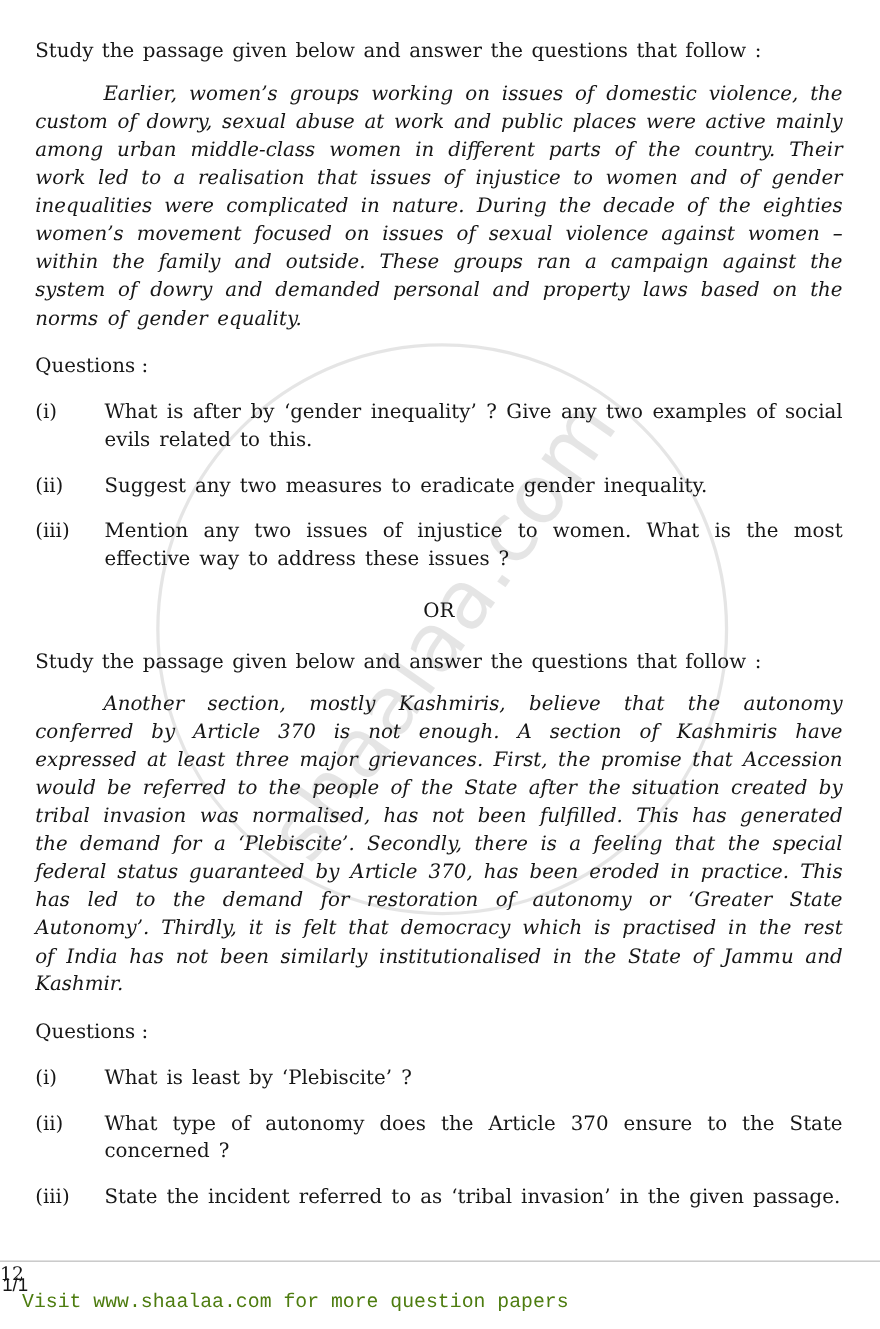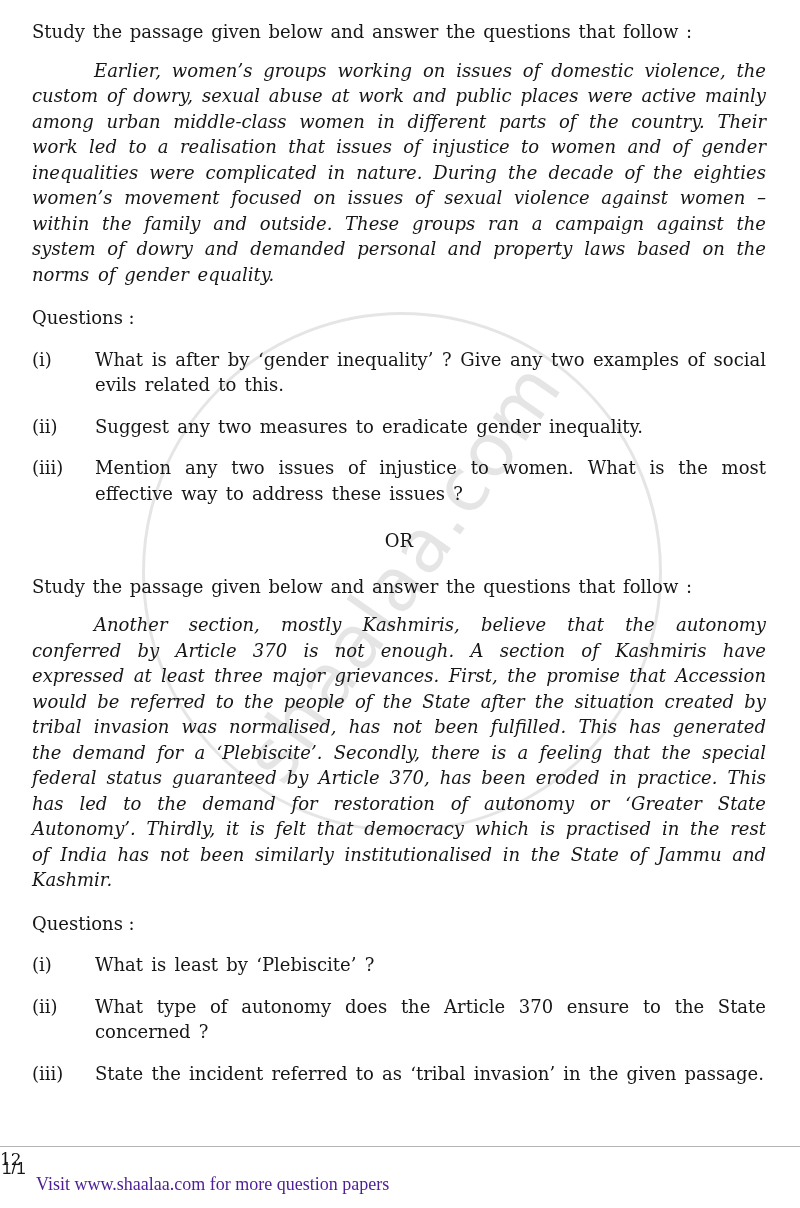--- a/index.html
+++ b/index.html
@@ -30,21 +30,21 @@
     font-size: 74px;
     color: rgba(0,0,0,0.10);
     transform: rotate(-55deg);
     white-space: nowrap;
     letter-spacing: 2px;
   }
   
   .content {
     position: relative;
     z-index: 1;
-    padding: 19px 34px 0 32px;
+    padding: 34px 34px 0 32px;
     font-size: 18px;
     line-height: 25.5px;
   }
   .intro {
     text-align: justify;
     word-spacing: 2px;
     margin-bottom: 13px;
   }
   .passage {
     text-align: justify;
@@ -92,24 +92,24 @@
     font-family: "Liberation Sans", sans-serif;
     margin-top: 10px;
   }
   .footer-page {
     display: block;
     text-align: left;
     font-size: 17px;
     padding-top: 2px;
   }
   .footer-promo {
-    padding-left: 36px;
-    font-family: Liberation Serif, serif;
+    padding-left: 20px;
+    font-family: Liberation Mono, monospace;
     font-size: 18px;
-    color: #4c1d95;
+    color: #4d7c0f;
     line-height: 24px;
   }
 </style>
 </head>
 <body>
 
 <div class="page">
 
   <div class="watermark-circle">
     <span class="watermark-text">shaalaa.com</span>

